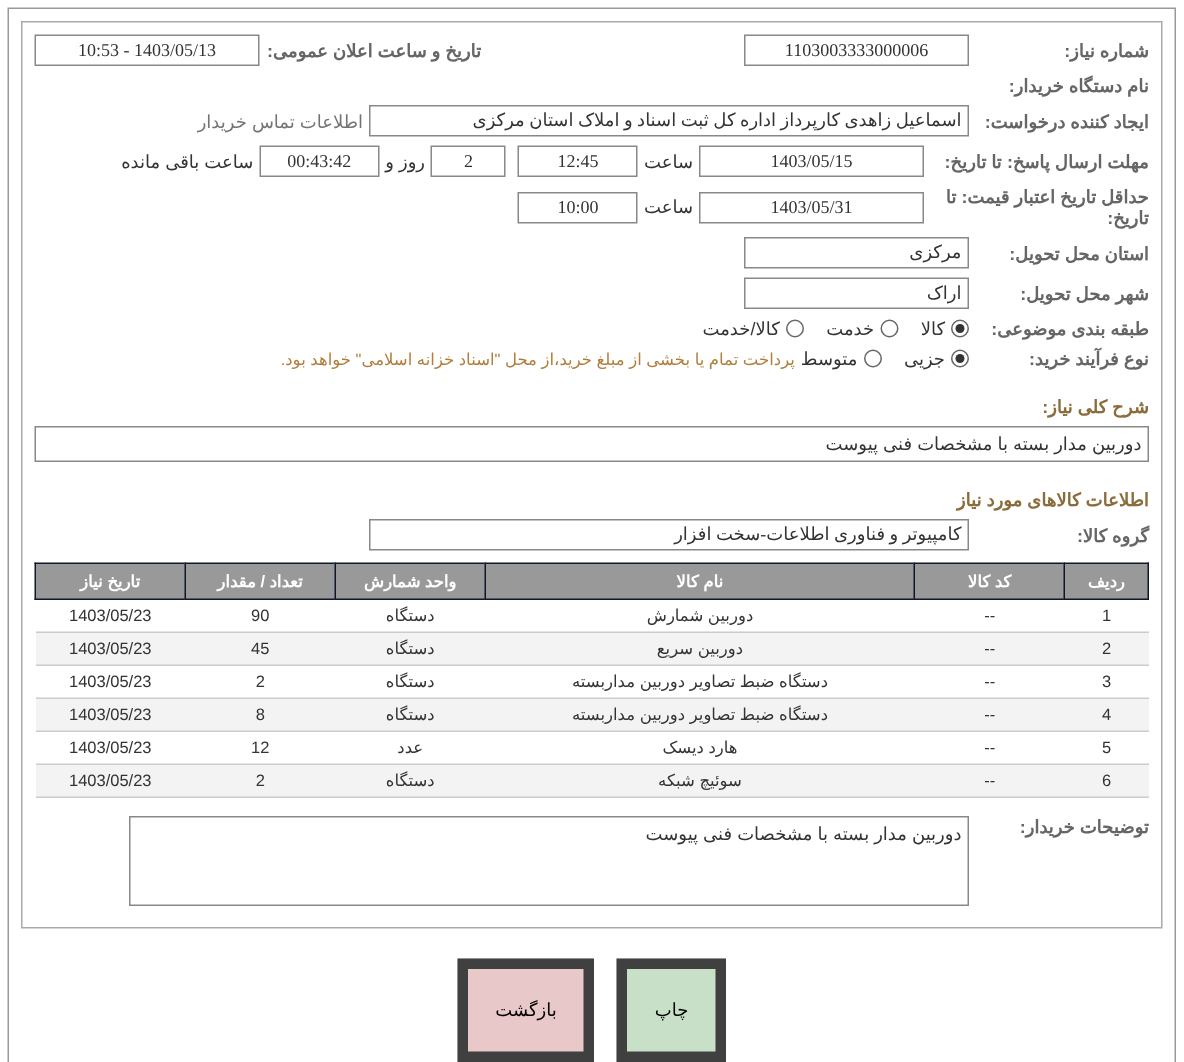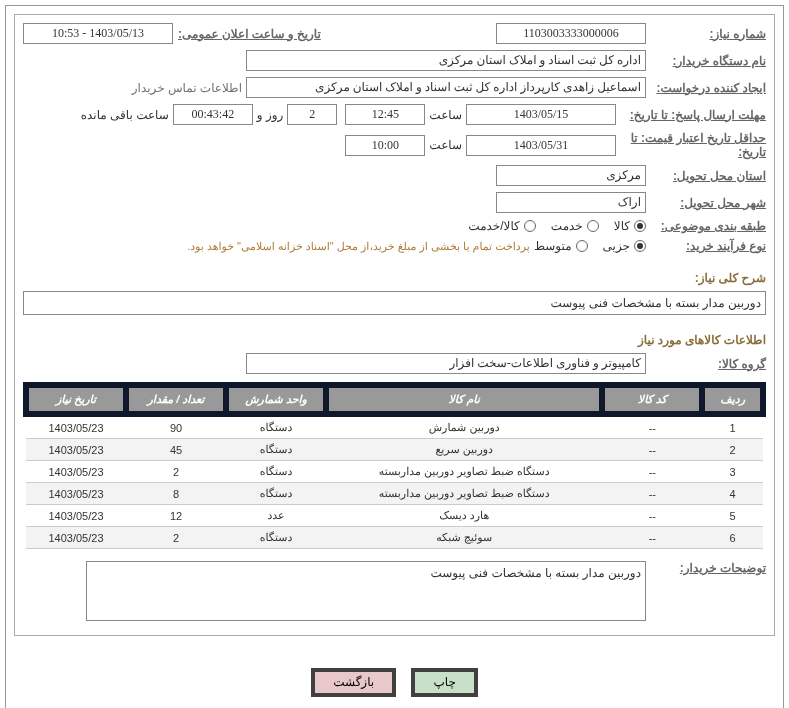--- a/index.html
+++ b/index.html
@@ -33,21 +33,20 @@
   margin-bottom: 6px;
   flex-wrap: wrap;
   direction: rtl;
 }
 .label {
   color: #666;
   font-weight: bold;
   text-align: right;
   width: 120px;
   padding-left: 5px;
-  text-decoration: underline;
 }
 .label-wide { width: 150px; }
 .field {
   border: 1px solid #888;
   background: #fff;
   padding: 2px 4px;
   min-height: 20px;
   display: inline-block;
   text-align: center;
   font-family: Liberation Serif, serif;
@@ -84,24 +83,23 @@
 }
 table.data-table {
   width: 100%;
   border-collapse: collapse;
   margin-top: 8px;
 }
 table.data-table th {
   background: #999;
   color: #fff;
   padding: 5px 15px;
-  border: 6px solid #0f172a;
+  border: 1px solid #0f172a;
   font-weight: bold;
   font-size: 11px;
-  font-style: italic;
 }
 table.data-table td {
   padding: 4px;
   border-bottom: 1px solid #ccc;
   text-align: center;
   font-size: 11px;
 }
 table.data-table tbody tr:nth-child(even) { background: #f3f3f3; }
 .textarea-box {
   border: 1px solid #888;
@@ -110,23 +108,23 @@
   padding: 4px;
   text-align: right;
   vertical-align: top;
   display: inline-block;
 }
 .footer-btns {
   text-align: center;
   padding: 12px 0;
 }
 .btn {
-  border: 4px solid #404040;
-  padding: 3px 18px;
-  margin: 12px 6px;
+  border: 7px solid #404040;
+  padding: 20px 18px;
+  margin: 0 6px;
   cursor: pointer;
   font-family: Tahoma;
   font-size: 12px;
 }
 .btn-print { background: #c8e0c8; }
 .btn-back { background: #e8c8c8; }
 </style>
 </head>
 <body>
 
@@ -137,21 +135,20 @@
     <div class="row">
       <span class="label">شماره نیاز:</span>
       <span class="field field-med">1103003333000006</span>
       <span style="flex:1"></span>
       <span class="label" style="width:auto">تاریخ و ساعت اعلان عمومی:</span>
       <span class="field field-med">1403/05/13 - 10:53</span>
     </div>
 
     <div class="row">
       <span class="label">نام دستگاه خریدار:</span>
-      <span class="field field-wide">اداره کل ثبت اسناد و املاک استان مرکزی</span>
     </div>
 
     <div class="row">
       <span class="label">ایجاد کننده درخواست:</span>
       <span class="field field-wide">اسماعیل زاهدی کارپرداز اداره کل ثبت اسناد و املاک استان مرکزی</span>
       <span class="link-blue gap">اطلاعات تماس خریدار</span>
     </div>
 
     <div class="row">
       <span class="label label-wide">مهلت ارسال پاسخ: تا تاریخ:</span>

